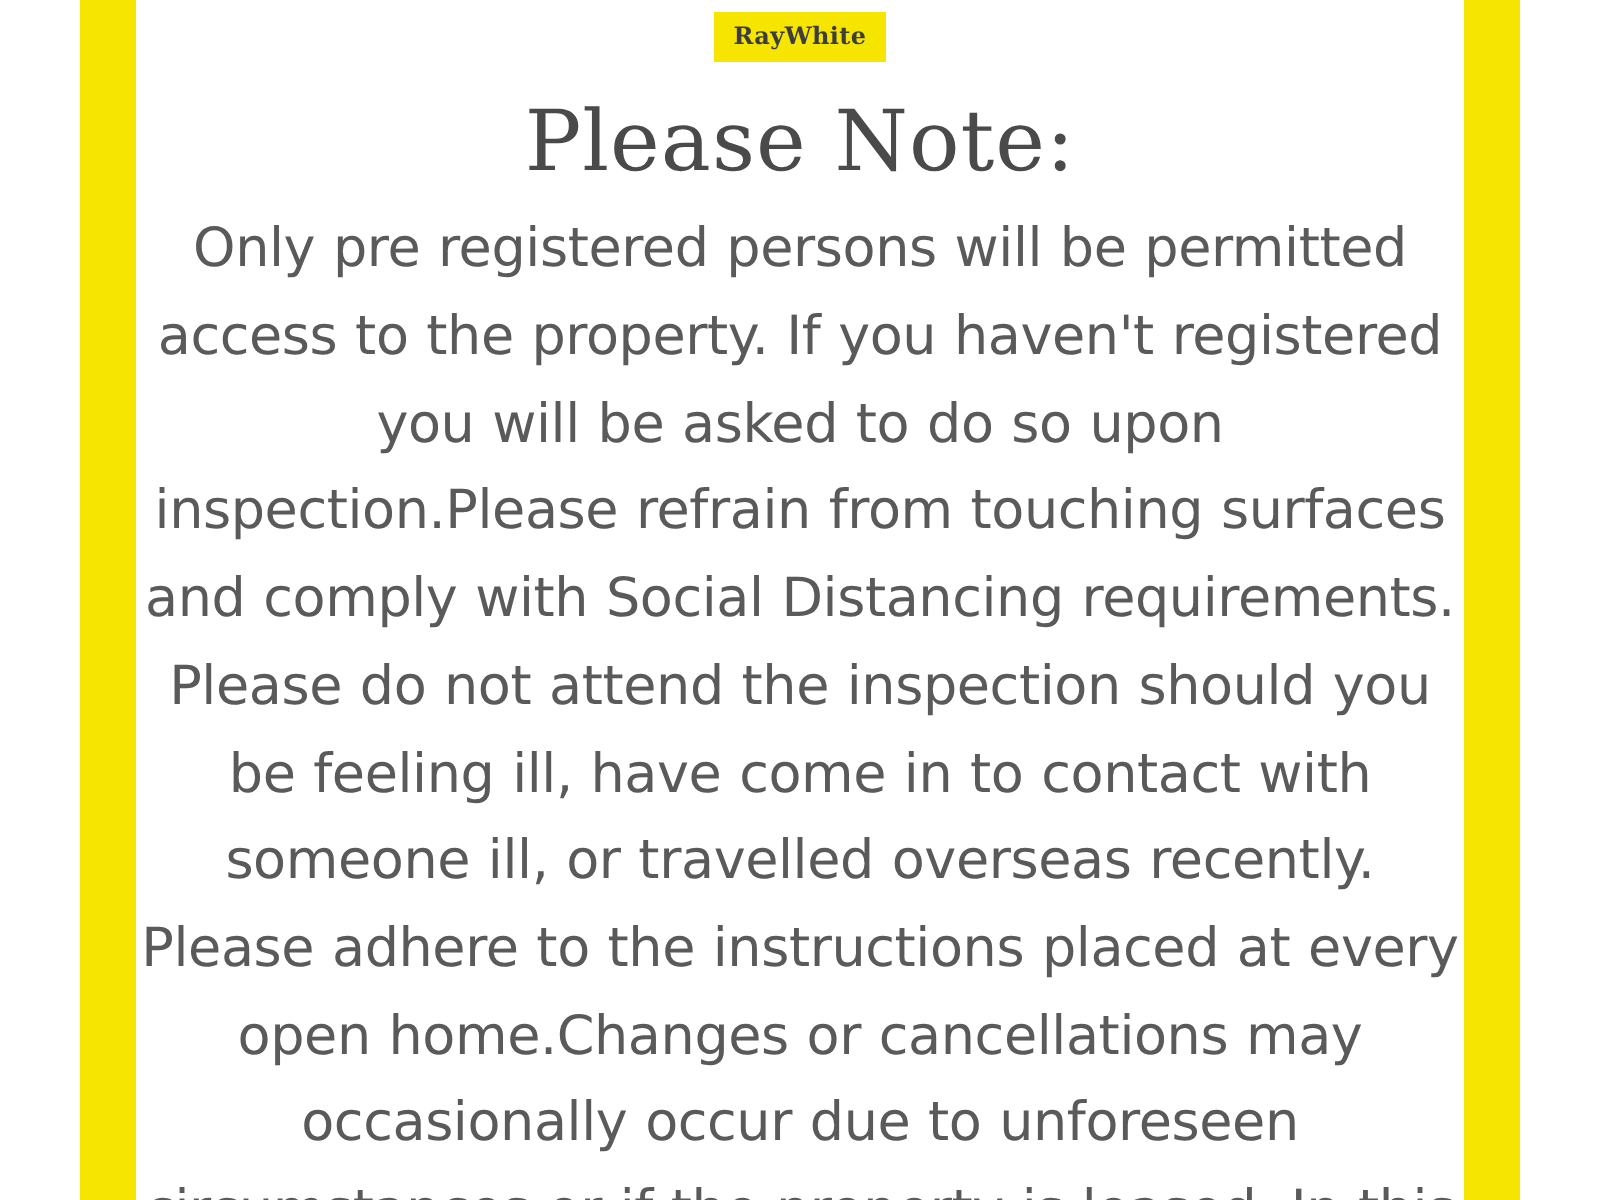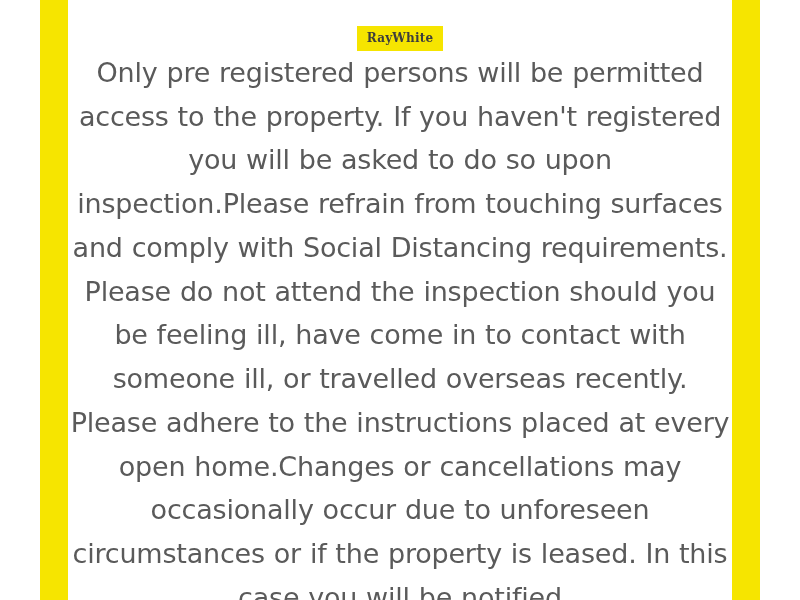--- a/index.html
+++ b/index.html
@@ -59,21 +59,20 @@
   .logo {
     background: #f6e500;
     color: #3d3d3d;
     font-family: "DejaVu Serif", serif;
     font-weight: bold;
     font-size: 12px;
     letter-spacing: 0.2px;
     padding: 6px 10px 7px 10px;
     line-height: 1;
     display: inline-block;
-    margin-top: 20px;
   }
   .heading {
     font-family: "DejaVu Serif", serif;
     font-weight: normal;
     font-size: 42px;
     color: #4a4a4a;
     margin: 18px 0 10px 0;
     line-height: 1.05;
     letter-spacing: 0.5px;
   }
@@ -98,17 +97,18 @@
 
   <div class="outer-white-right"></div>
   <div class="edge-band right"></div>
 
   <div class="content">
 
     <div class="logo-wrap">
       <span class="logo">RayWhite</span>
     </div>
 
+    <h1 class="heading">Please Note:</h1>
 
     <p class="body-text">Only pre registered persons will be permitted access to the property. If you haven't registered you will be asked to do so upon inspection.Please refrain from touching surfaces and comply with Social Distancing requirements. Please do not attend the inspection should you be feeling ill, have come in to contact with someone ill, or travelled overseas recently. Please adhere to the instructions placed at every open home.Changes or cancellations may occasionally occur due to unforeseen circumstances or if the property is leased. In this case you will be notified</p>
 
   </div>
 </div>
 
 </body></html>

